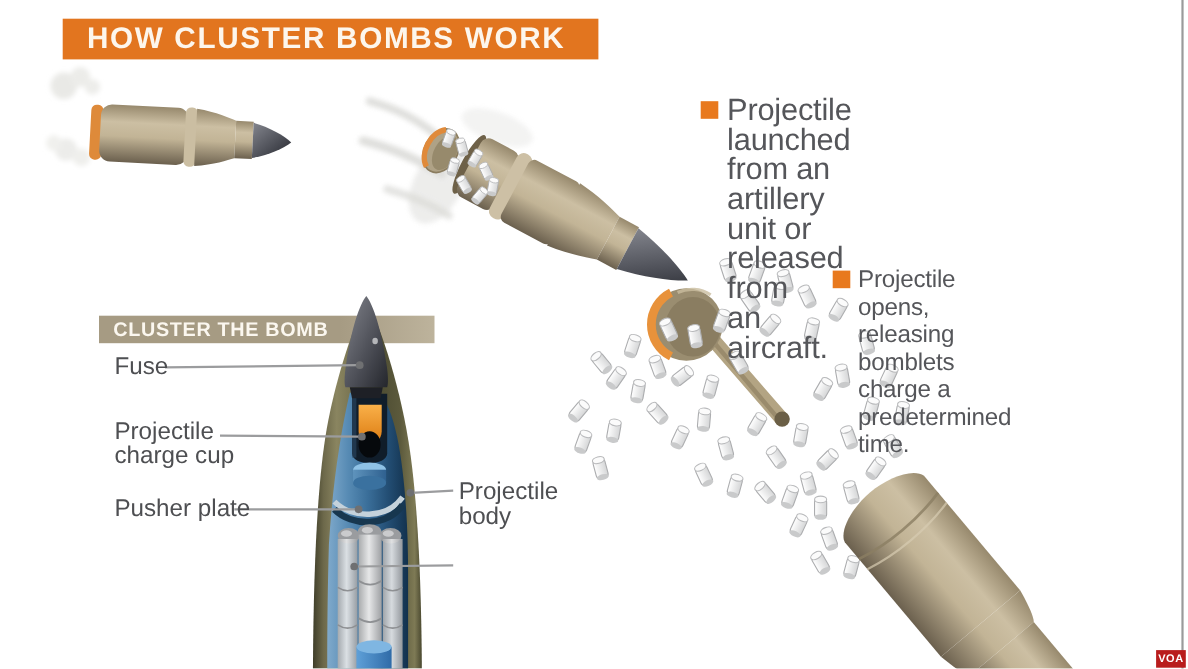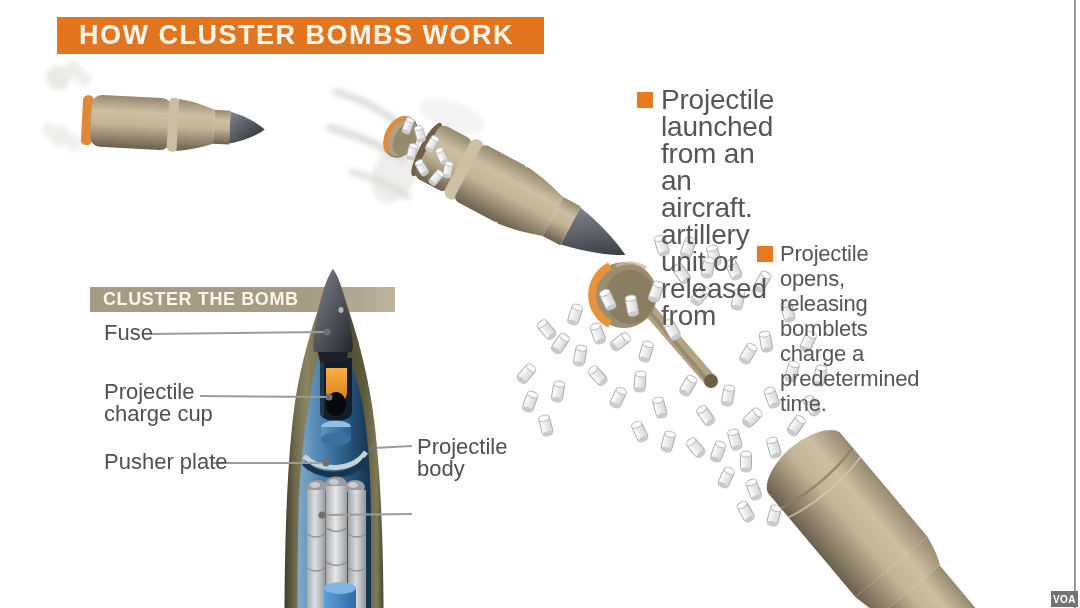--- a/index.html
+++ b/index.html
@@ -27,21 +27,21 @@
   
   .lbl{position:absolute;z-index:4;color:#4E4F52;font-size:22px;line-height:22px;}
   .lbl-fuse{left:104px;top:322px;}
   .lbl-expulsion{left:104px;top:381px;}
   .lbl-pusher{left:104px;top:451px;}
   .lbl-body{left:417px;top:436px;}
   .lbl-bomblets{left:417px;top:500px;}
   
   .right-edge{position:absolute;left:1074px;top:0;width:2px;height:608px;background:#9A9A9A;z-index:5;}
   
-  .voa{position:absolute;left:1051px;top:591px;width:27px;height:16px;background:#737373;z-index:6;
+  .voa{position:absolute;left:1051px;top:591px;width:27px;height:16px;background:#b91c1c;z-index:6;
        display:flex;align-items:center;justify-content:center;}
   .voa span{color:#fff;font-weight:bold;font-size:10px;letter-spacing:.5px;}
 </style>
 </head>
 <body>
 
 <div class="canvas">
 
   <div class="inside-banner">
     <span>CLUSTER THE BOMB</span>
@@ -277,22 +277,22 @@
   </svg>
 
   <div class="title-banner">
     <span>HOW CLUSTER BOMBS WORK</span>
   </div>
 
   <div class="step step1">
     <div class="sq"></div>
     <div class="lines">
       <div>Projectile launched from an</div>
+      <div>artillery unit or released from</div>
       <div>an aircraft.</div>
-      <div>artillery unit or released from</div>
     </div>
   </div>
 
   <div class="step step2">
     <div class="sq"></div>
     <div class="lines">
       <div>Projectile opens,</div>
       <div>releasing bomblets</div>
       <div>charge a predetermined</div>
       <div>time.</div>

